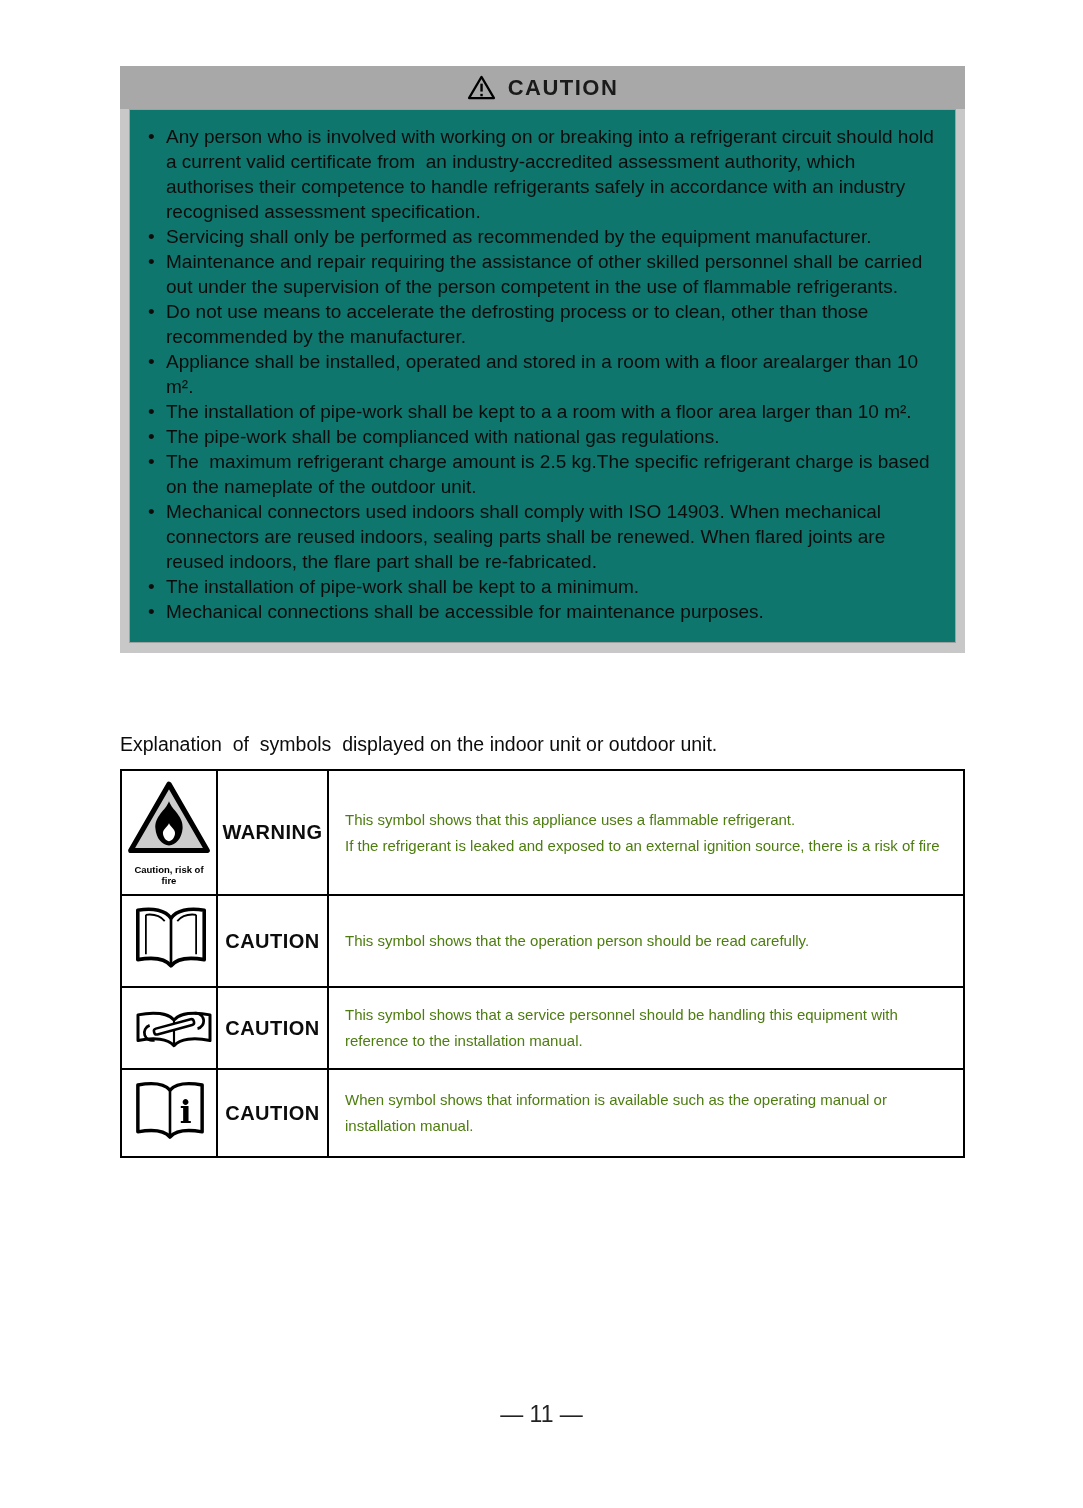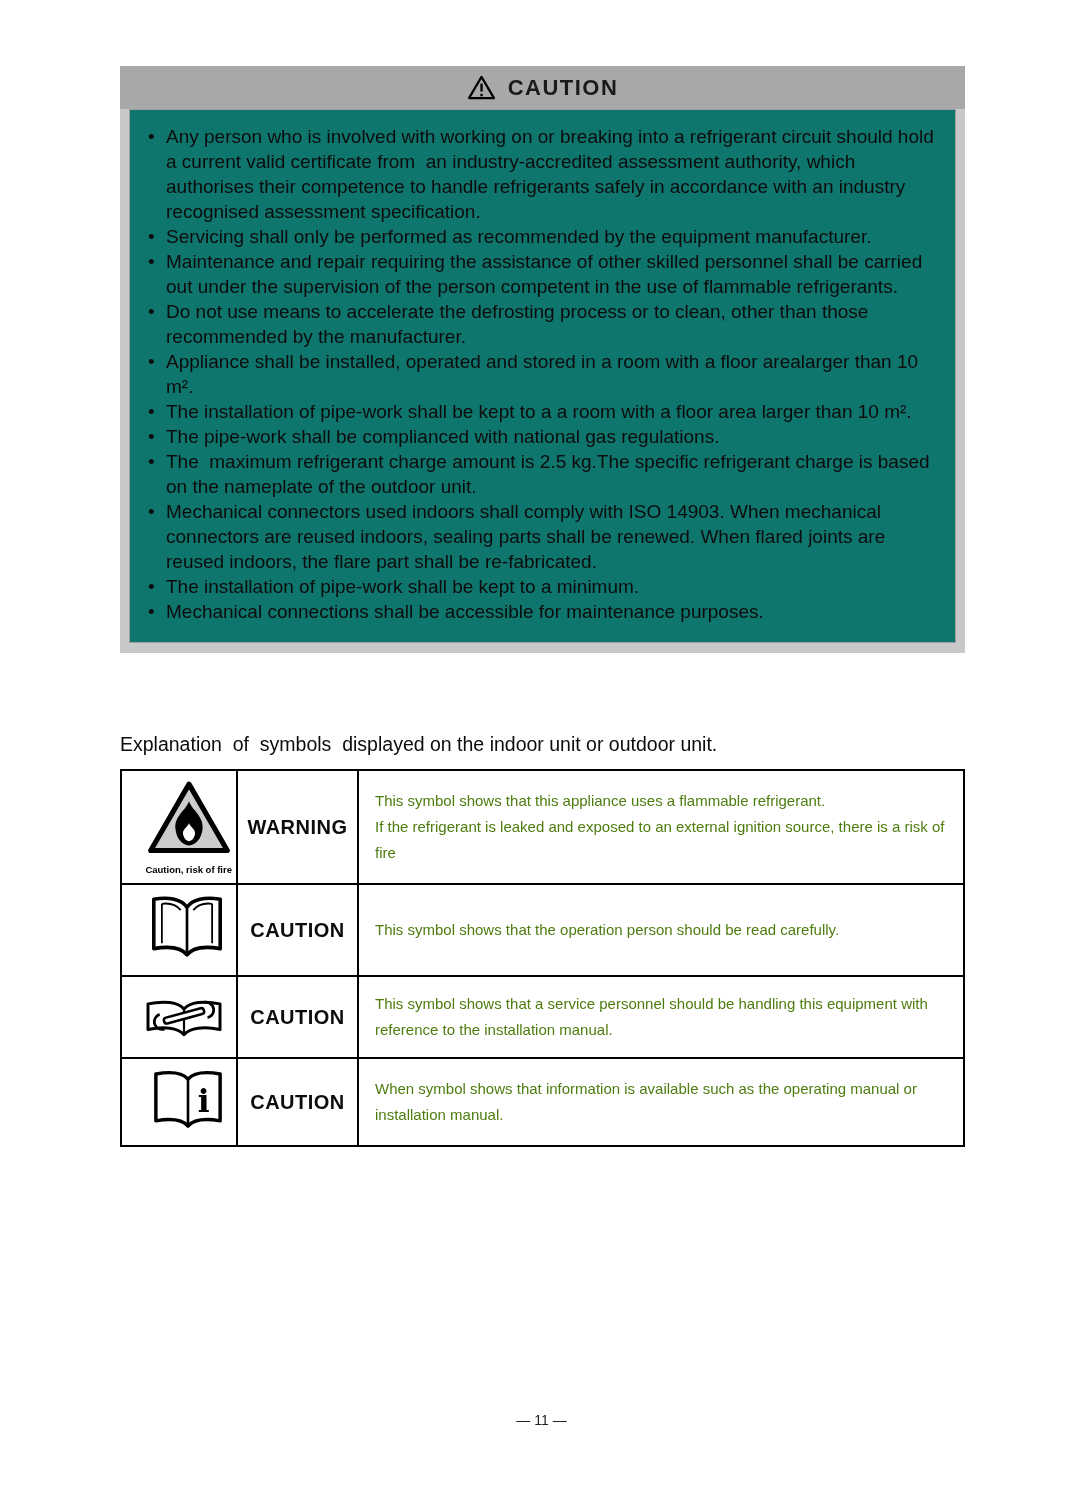--- a/index.html
+++ b/index.html
@@ -34,28 +34,28 @@
   .caution-frame { background:var(--frame-gray,#c8c8c8); padding:0 9px 10px 9px; }
   .caution-content { background:#0f766e; border:1px solid #a0a0a0; padding:14px 16px 18px 14px; }
   .caution-list { list-style:none; font-size:19px; line-height:25px; color:#0c0c0c; }
   .caution-list li { position:relative; padding-left:22px; white-space:pre-wrap; }
   .caution-list li::before { content:"•"; position:absolute; left:4px; top:0; }
 
   
   .symbols-intro { margin-top:80px; font-size:19.5px; white-space:pre-wrap; color:#0c0c0c; }
   table.symbols { border-collapse:collapse; width:845px; margin-top:13px; table-layout:fixed; }
   table.symbols td { border:2px solid #000; vertical-align:middle; }
-  .icon-cell { width:116px; text-align:right; padding:8px 4px; }
+  .icon-cell { width:96px; text-align:center; padding:8px 4px; }
   .icon-wrap { display:inline-block; line-height:0; }
   .icon-caption { font-size:9.5px; font-weight:bold; margin-top:1px; line-height:11px; color:#000; }
-  .label-cell { width:121px; text-align:center; font-weight:bold; font-size:20px; letter-spacing:0.5px; color:#0c0c0c;margin-left:46px; }
+  .label-cell { width:111px; text-align:center; font-weight:bold; font-size:20px; letter-spacing:0.5px; color:#0c0c0c;margin-left:46px; }
   .desc-cell { padding:14px 16px; font-size:15px; line-height:26px; white-space:pre-line; color:#4d7c0f; }
 
   
-  .page-number { position:absolute; left:0; bottom:80px; width:100%; text-align:center; font-size:14px; color:#222; }
+  .page-number { position:absolute; left:0; bottom:80px; width:100%; text-align:center; font-size:23px; color:#222; }
 </style>
 </head>
 <body>
 
 <div class="page">
 
 
   <section class="caution-box">
     <div class="caution-header">
       <span class="warn-tri">

